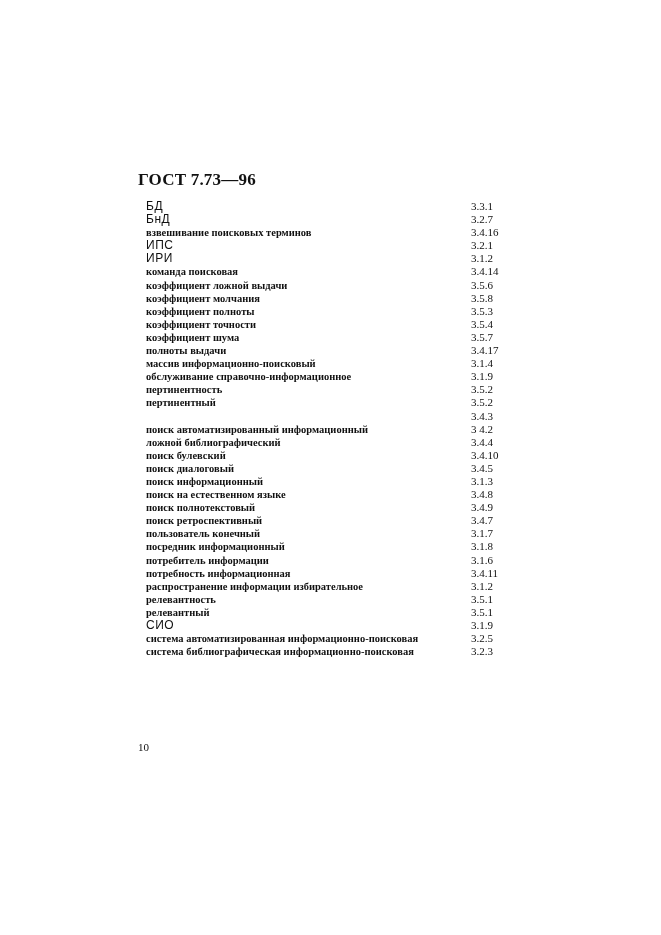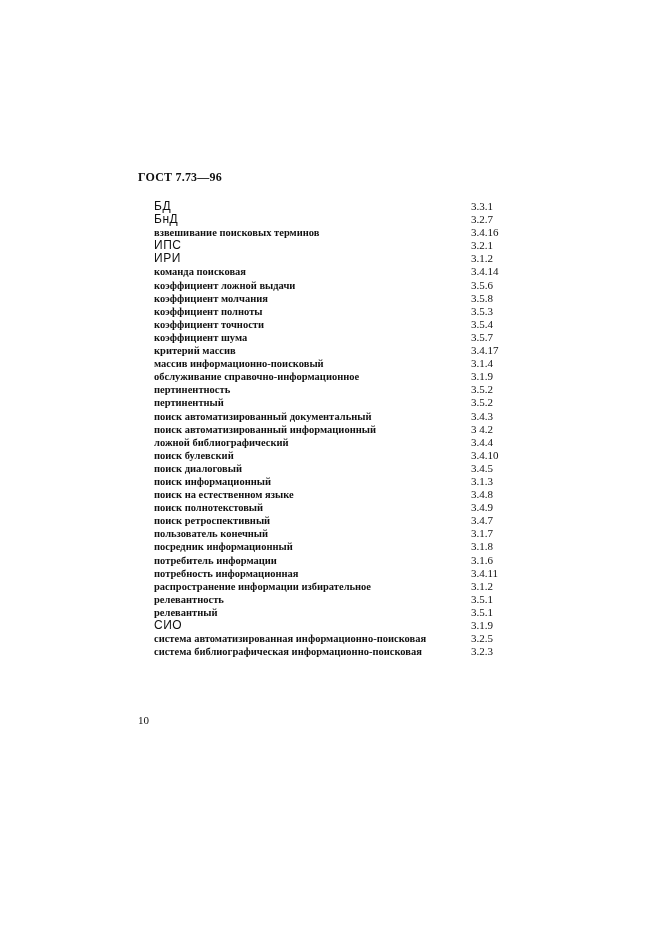--- a/index.html
+++ b/index.html
@@ -1,24 +1,24 @@
 <!DOCTYPE html>
 <html><head>
 <meta charset="utf-8">
 <style>
   html, body { margin: 0; padding: 0; background: #ffffff; }
   body { width: 661px; height: 935px; position: relative; overflow: hidden;
          font-family: "Liberation Serif", "DejaVu Serif", serif; color: #111; }
-  .page-header { position: absolute; left: 138px; top: 170px; font-size: 12px; font-weight: bold; letter-spacing: 0.2px; }
+  .page-header { position: absolute; left: 138px; top: 170px; font-size: 17px; font-weight: bold; letter-spacing: 0.2px; }
   .index { position: absolute; left: 138px; top: 200px; width: 380px; }
   .row { position: relative; height: 13.1px; line-height: 13.1px; font-size: 10.5px; white-space: nowrap; }
-  .row .term { position: absolute; left: 16px; font-weight: bold; }
+  .row .term { position: absolute; left: 8px; font-weight: bold; }
   .row .term.abbr { font-weight: normal; font-family: "Liberation Sans", "DejaVu Sans", sans-serif; font-size: 12px; letter-spacing: 0.5px; }
   .row .ref { position: absolute; left: 333px; font-size: 11px; text-align: center; }
-  .page-number { position: absolute; left: 138px; top: 714px; font-size: 11px; }
+  .page-number { position: absolute; left: 138px; top: 741px; font-size: 11px; }
 </style>
 </head>
 <body>
 
 <div class="page-header">ГОСТ 7.73—96</div>
 
 <div class="index">
   <div class="row">
       <span class="term abbr">БД</span>
       <span class="ref">3.3.1</span>
@@ -57,41 +57,40 @@
     </div>
   <div class="row">
       <span class="term">коэффициент точности</span>
       <span class="ref">3.5.4</span>
     </div>
   <div class="row">
       <span class="term">коэффициент шума</span>
       <span class="ref">3.5.7</span>
     </div>
   <div class="row">
-      <span class="term">критерий массив</span>
+      <span class="term">полноты выдачи</span>
       <span class="ref">3.4.17</span>
     </div>
   <div class="row">
       <span class="term">массив информационно-поисковый</span>
       <span class="ref">3.1.4</span>
     </div>
   <div class="row">
       <span class="term">обслуживание справочно-информационное</span>
       <span class="ref">3.1.9</span>
     </div>
   <div class="row">
       <span class="term">пертинентность</span>
       <span class="ref">3.5.2</span>
     </div>
   <div class="row">
       <span class="term">пертинентный</span>
       <span class="ref">3.5.2</span>
     </div>
   <div class="row">
-      <span class="term">поиск автоматизированный документальный</span>
       <span class="ref">3.4.3</span>
     </div>
   <div class="row">
       <span class="term">поиск автоматизированный информационный</span>
       <span class="ref">3 4.2</span>
     </div>
   <div class="row">
       <span class="term">ложной библиографический</span>
       <span class="ref">3.4.4</span>
     </div>

